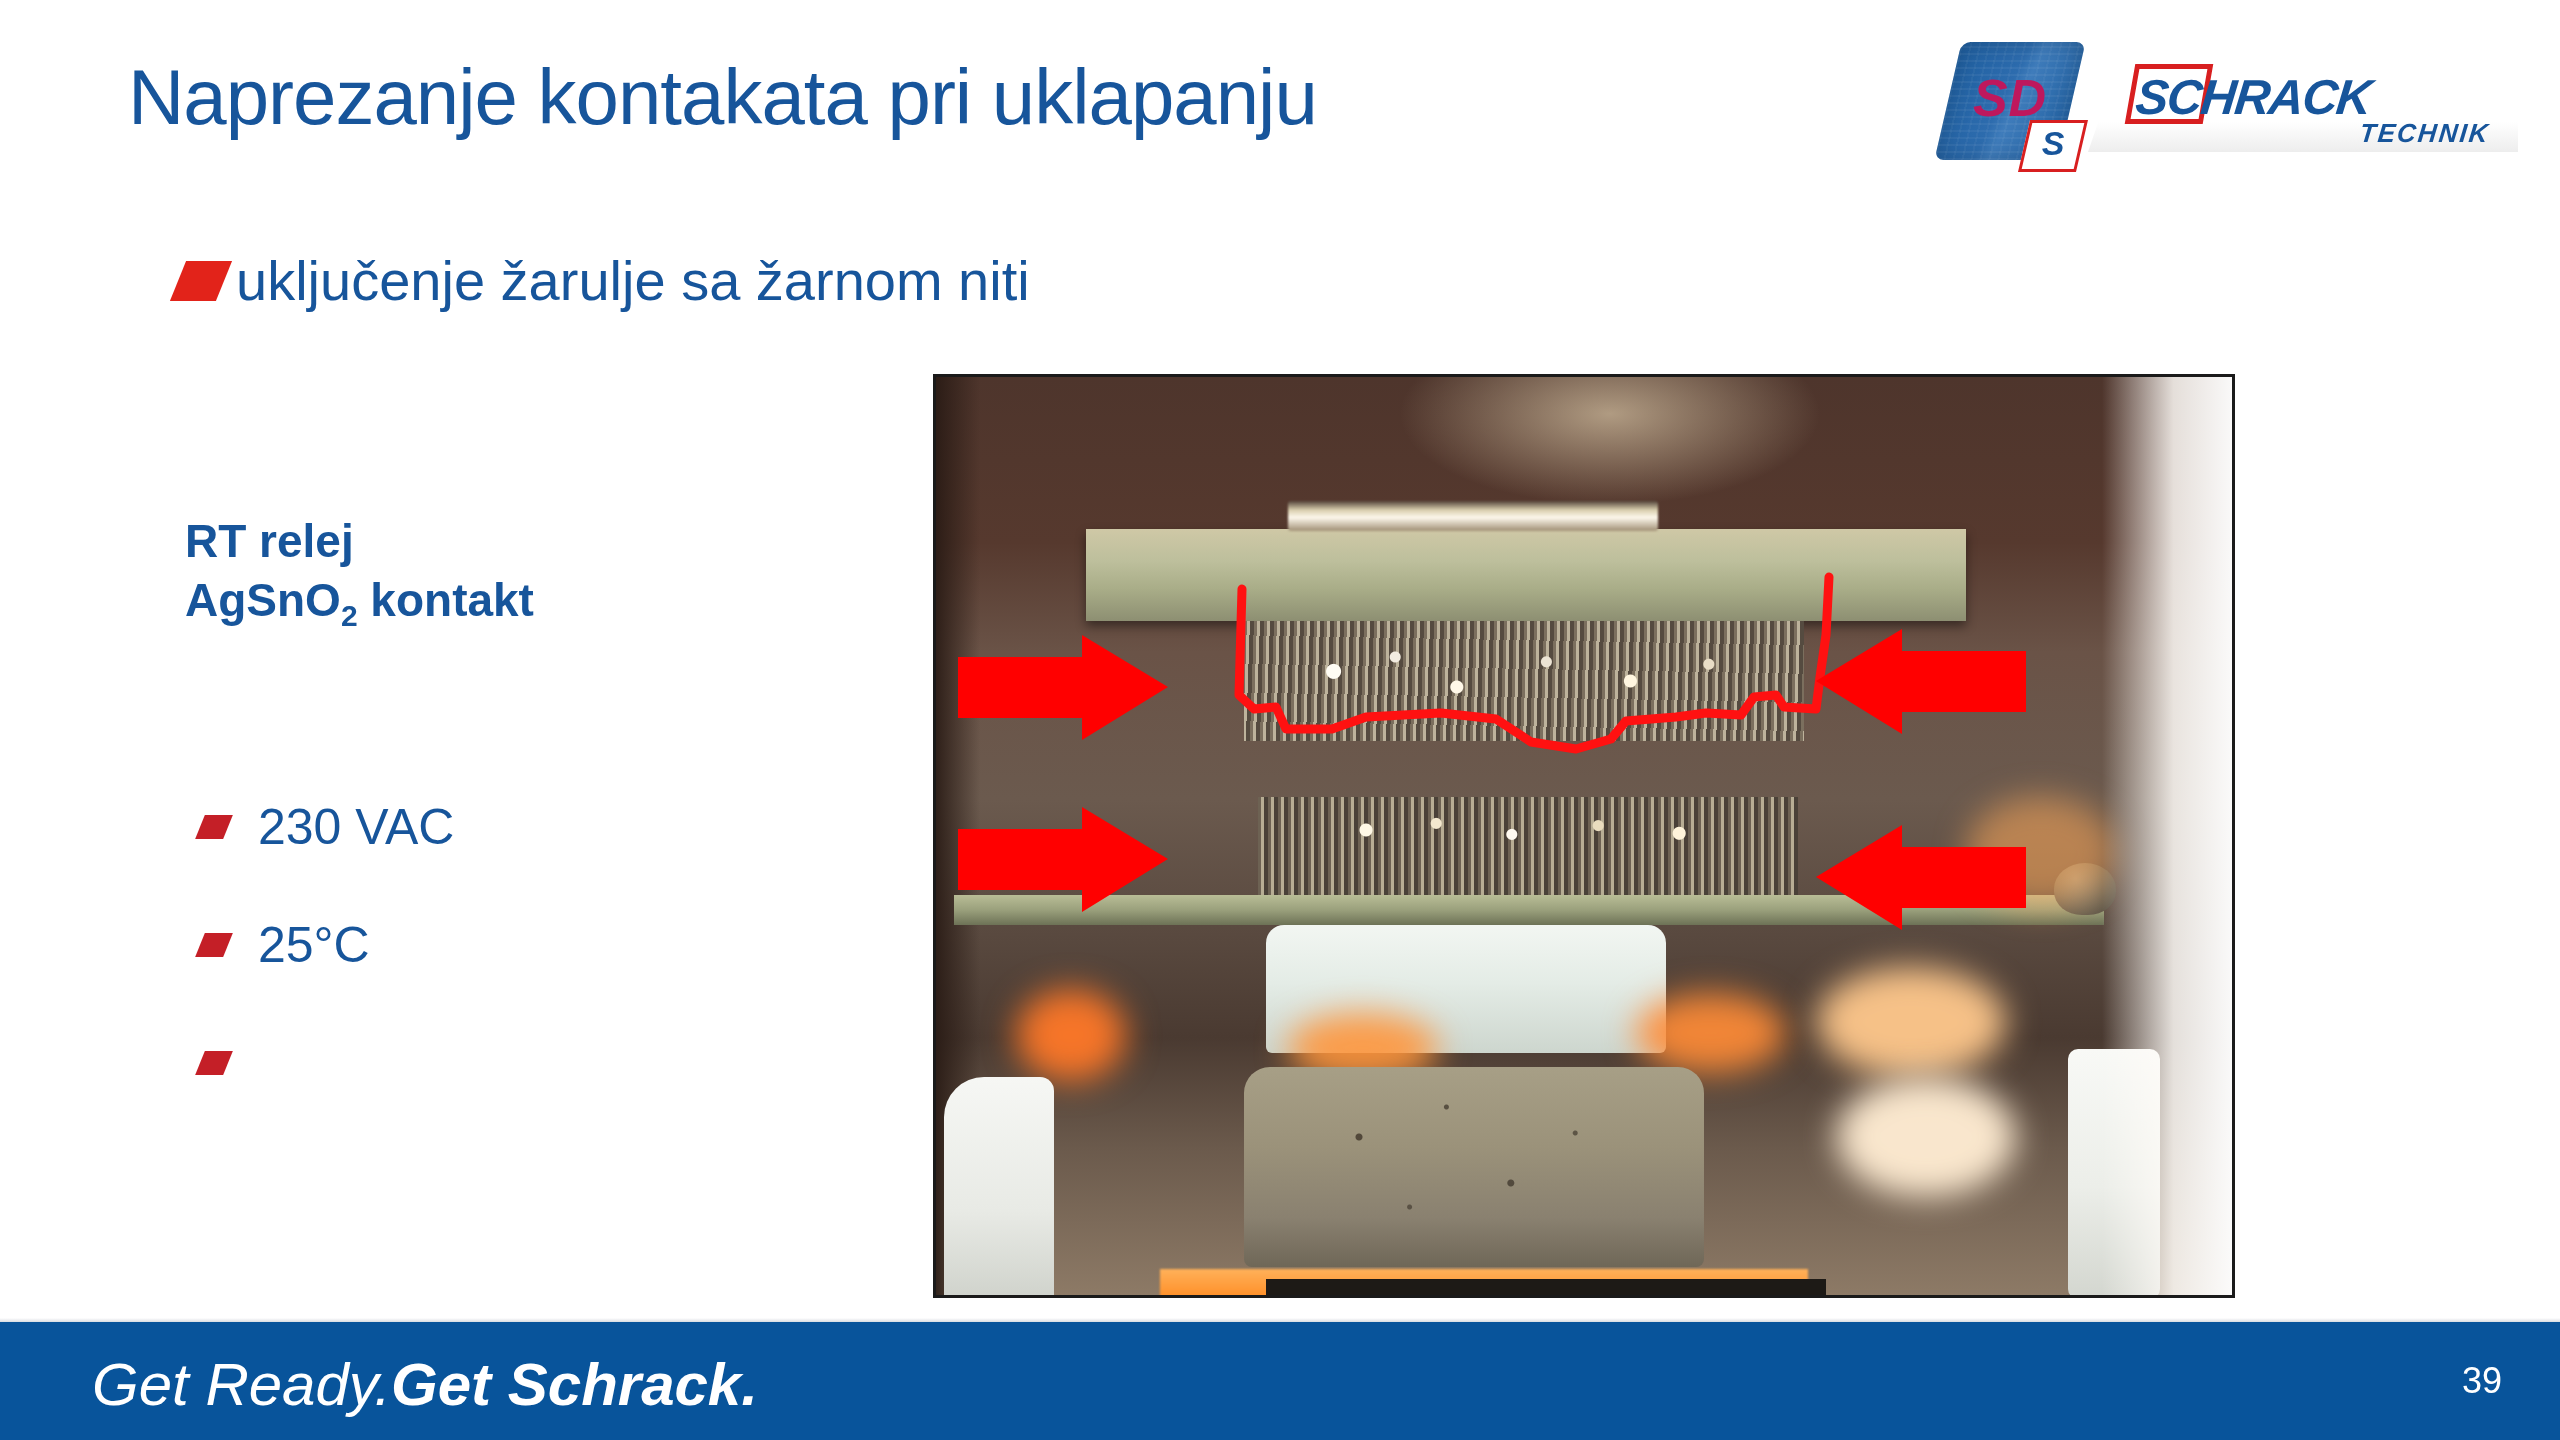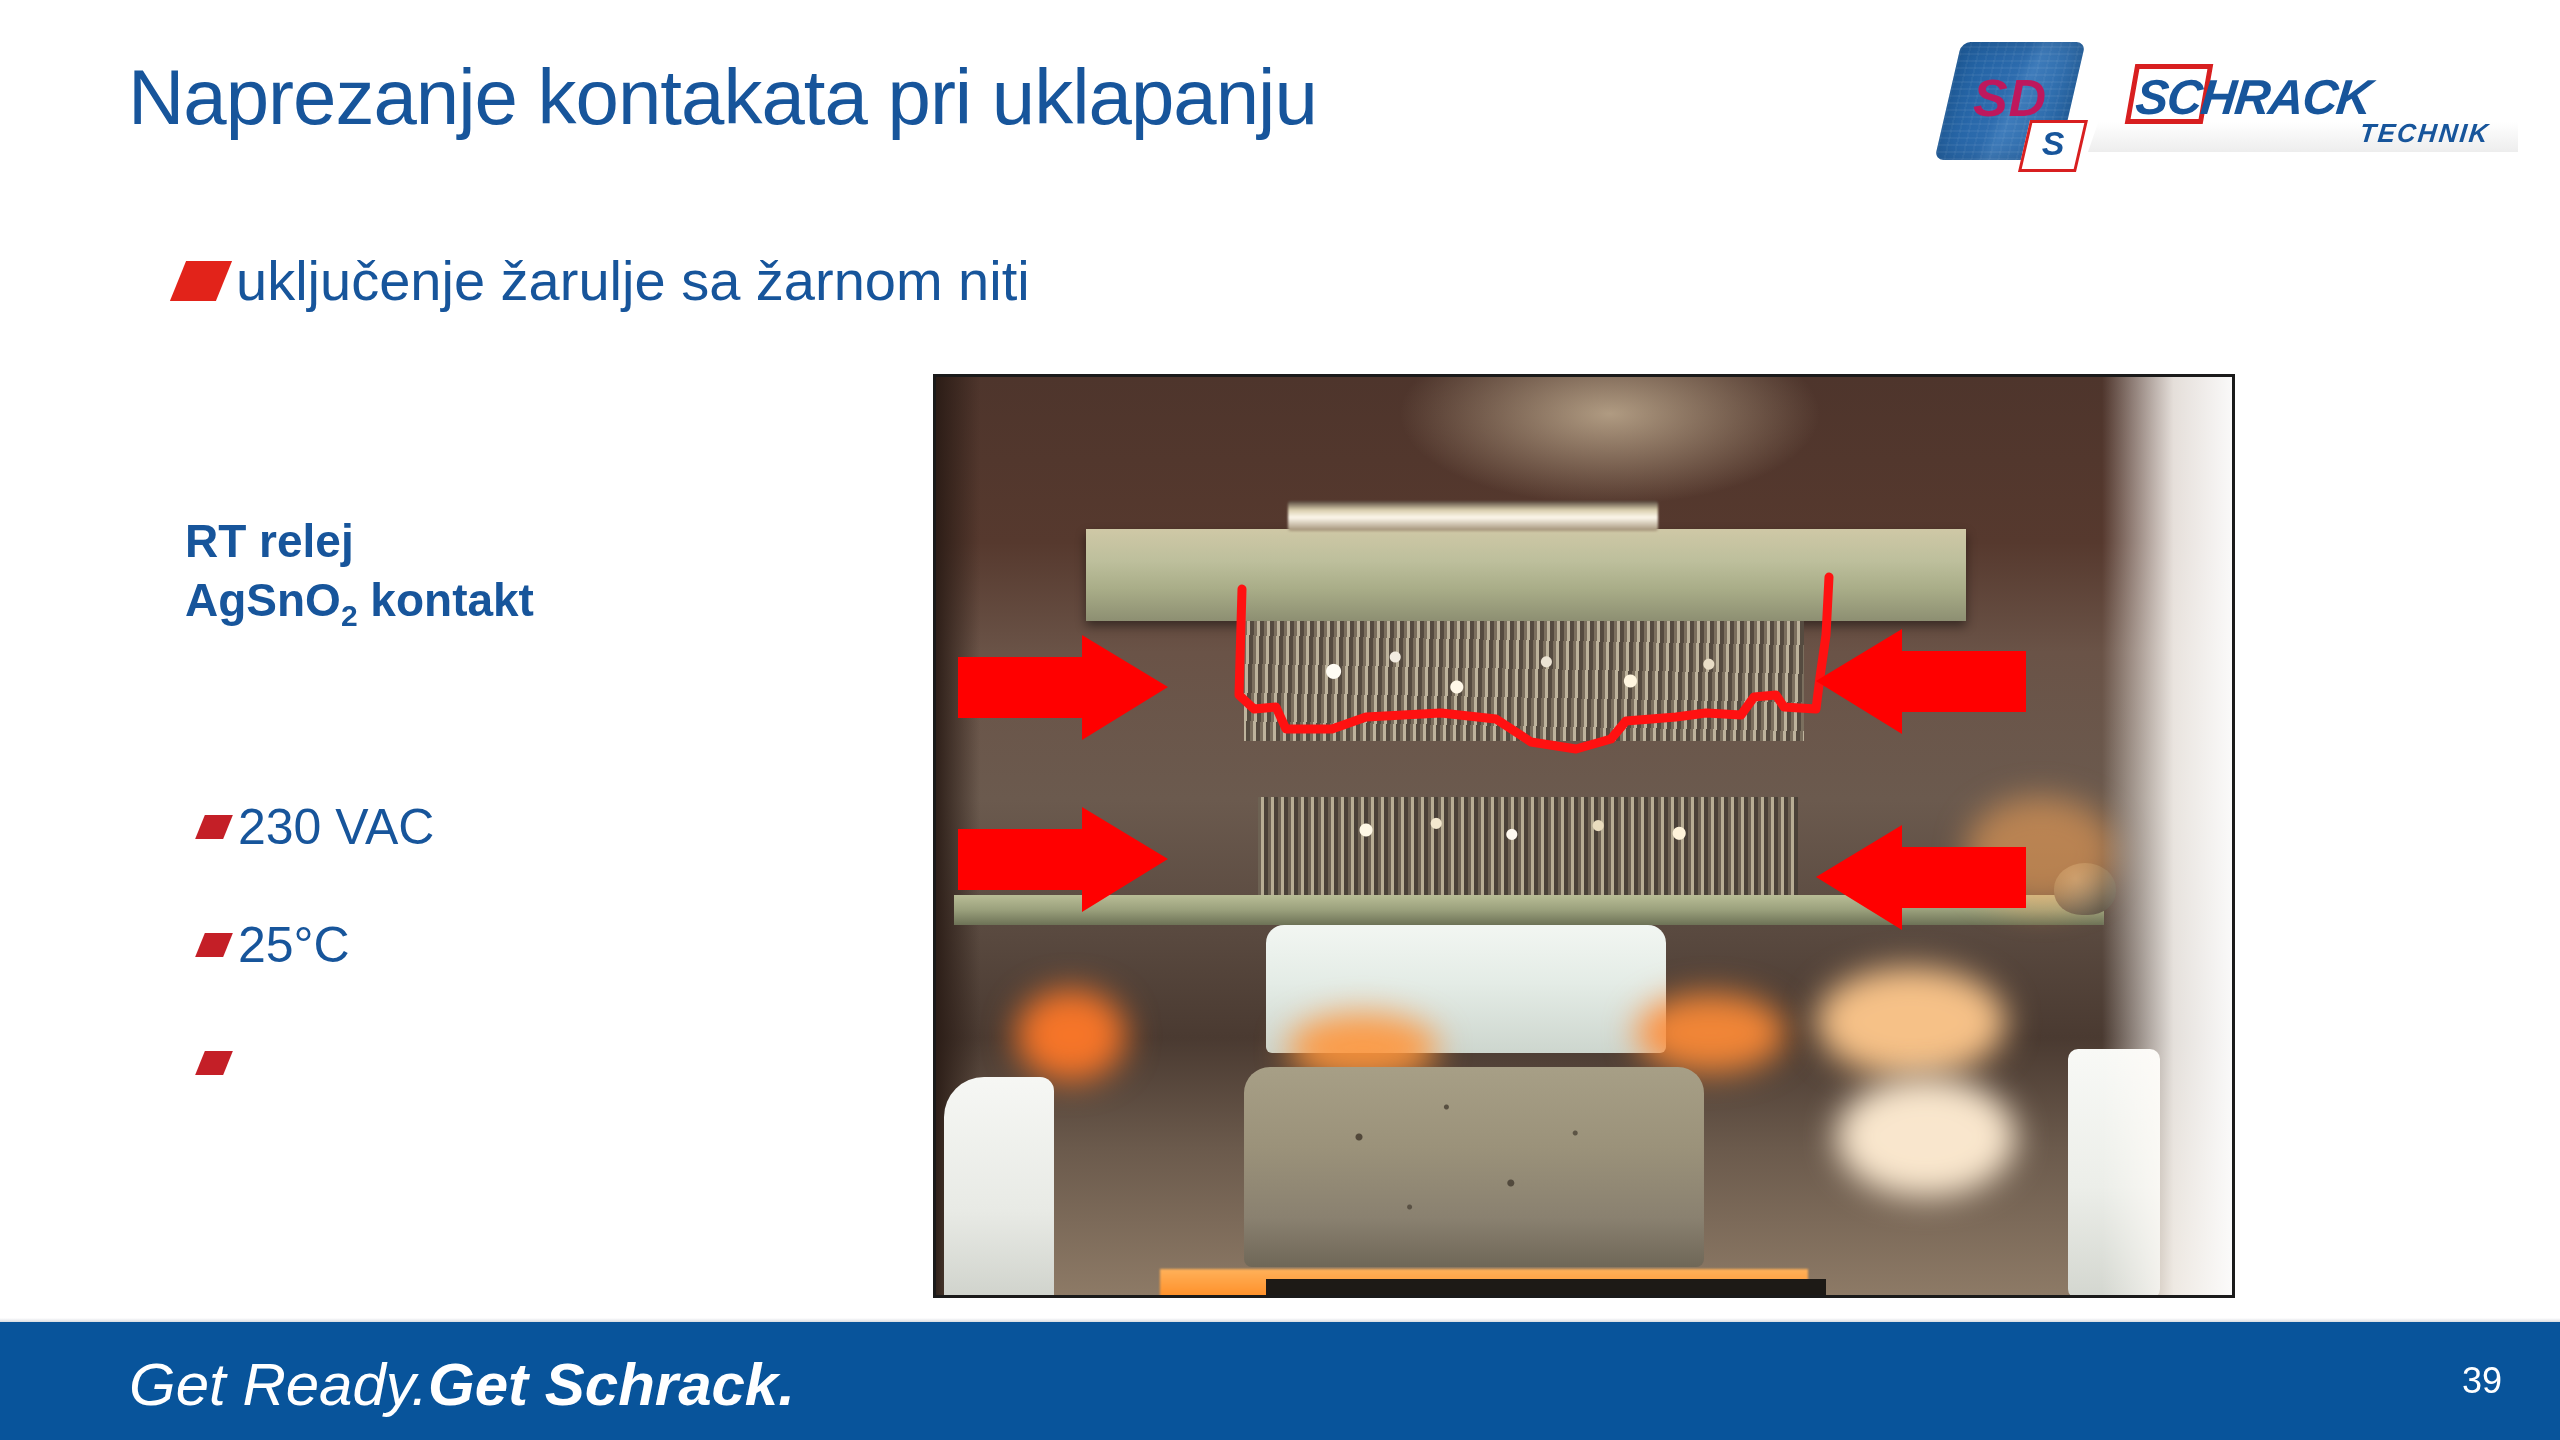--- a/index.html
+++ b/index.html
@@ -151,21 +151,21 @@
 
   
   .spec-list{
     position:absolute;
     left:200px; top:768px;
     width:620px;
   }
   .spec-item{
     display:flex;
     align-items:center;
-    gap:10px;
+    gap:30px;
     height:118px;
   }
   .spec-item .bullet-small{
     width:28px; height:24px;
     background:#c41f27;
     transform:skewX(-22deg);
     flex:0 0 auto;
   }
   .spec-item .spec-label{
     font-size:50px;
@@ -341,21 +341,20 @@
     width:2560px; height:4px;
     background:linear-gradient(180deg,#ffffff,#d9dde2);
   }
   .footer-tagline{
     position:absolute;
     left:92px; top:28px;
     font-size:60px;
     color:#ffffff;
     font-style:italic;
     white-space:nowrap;
-    margin-left:37px;
   }
   .footer-tagline .light{ font-weight:normal; }
   .footer-tagline .bold{ font-weight:bold; }
   .page-number{
     position:absolute;
     right:58px; top:38px;
     font-size:36px;
     color:#ffffff;
   }
 </style>

